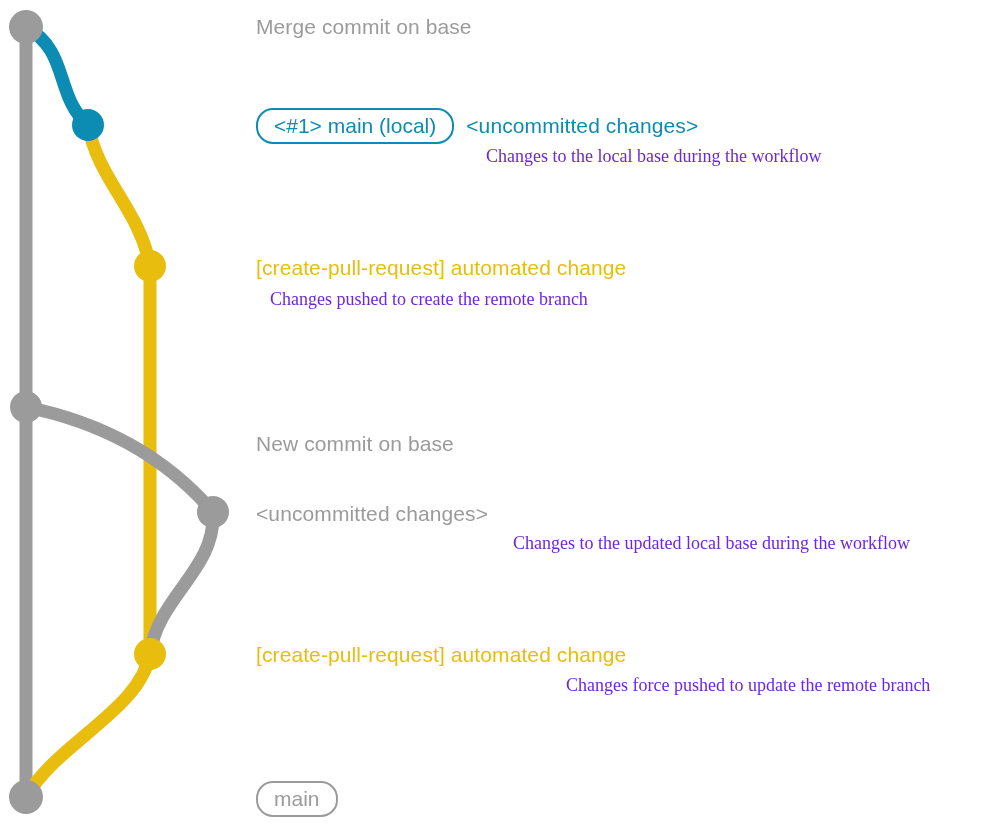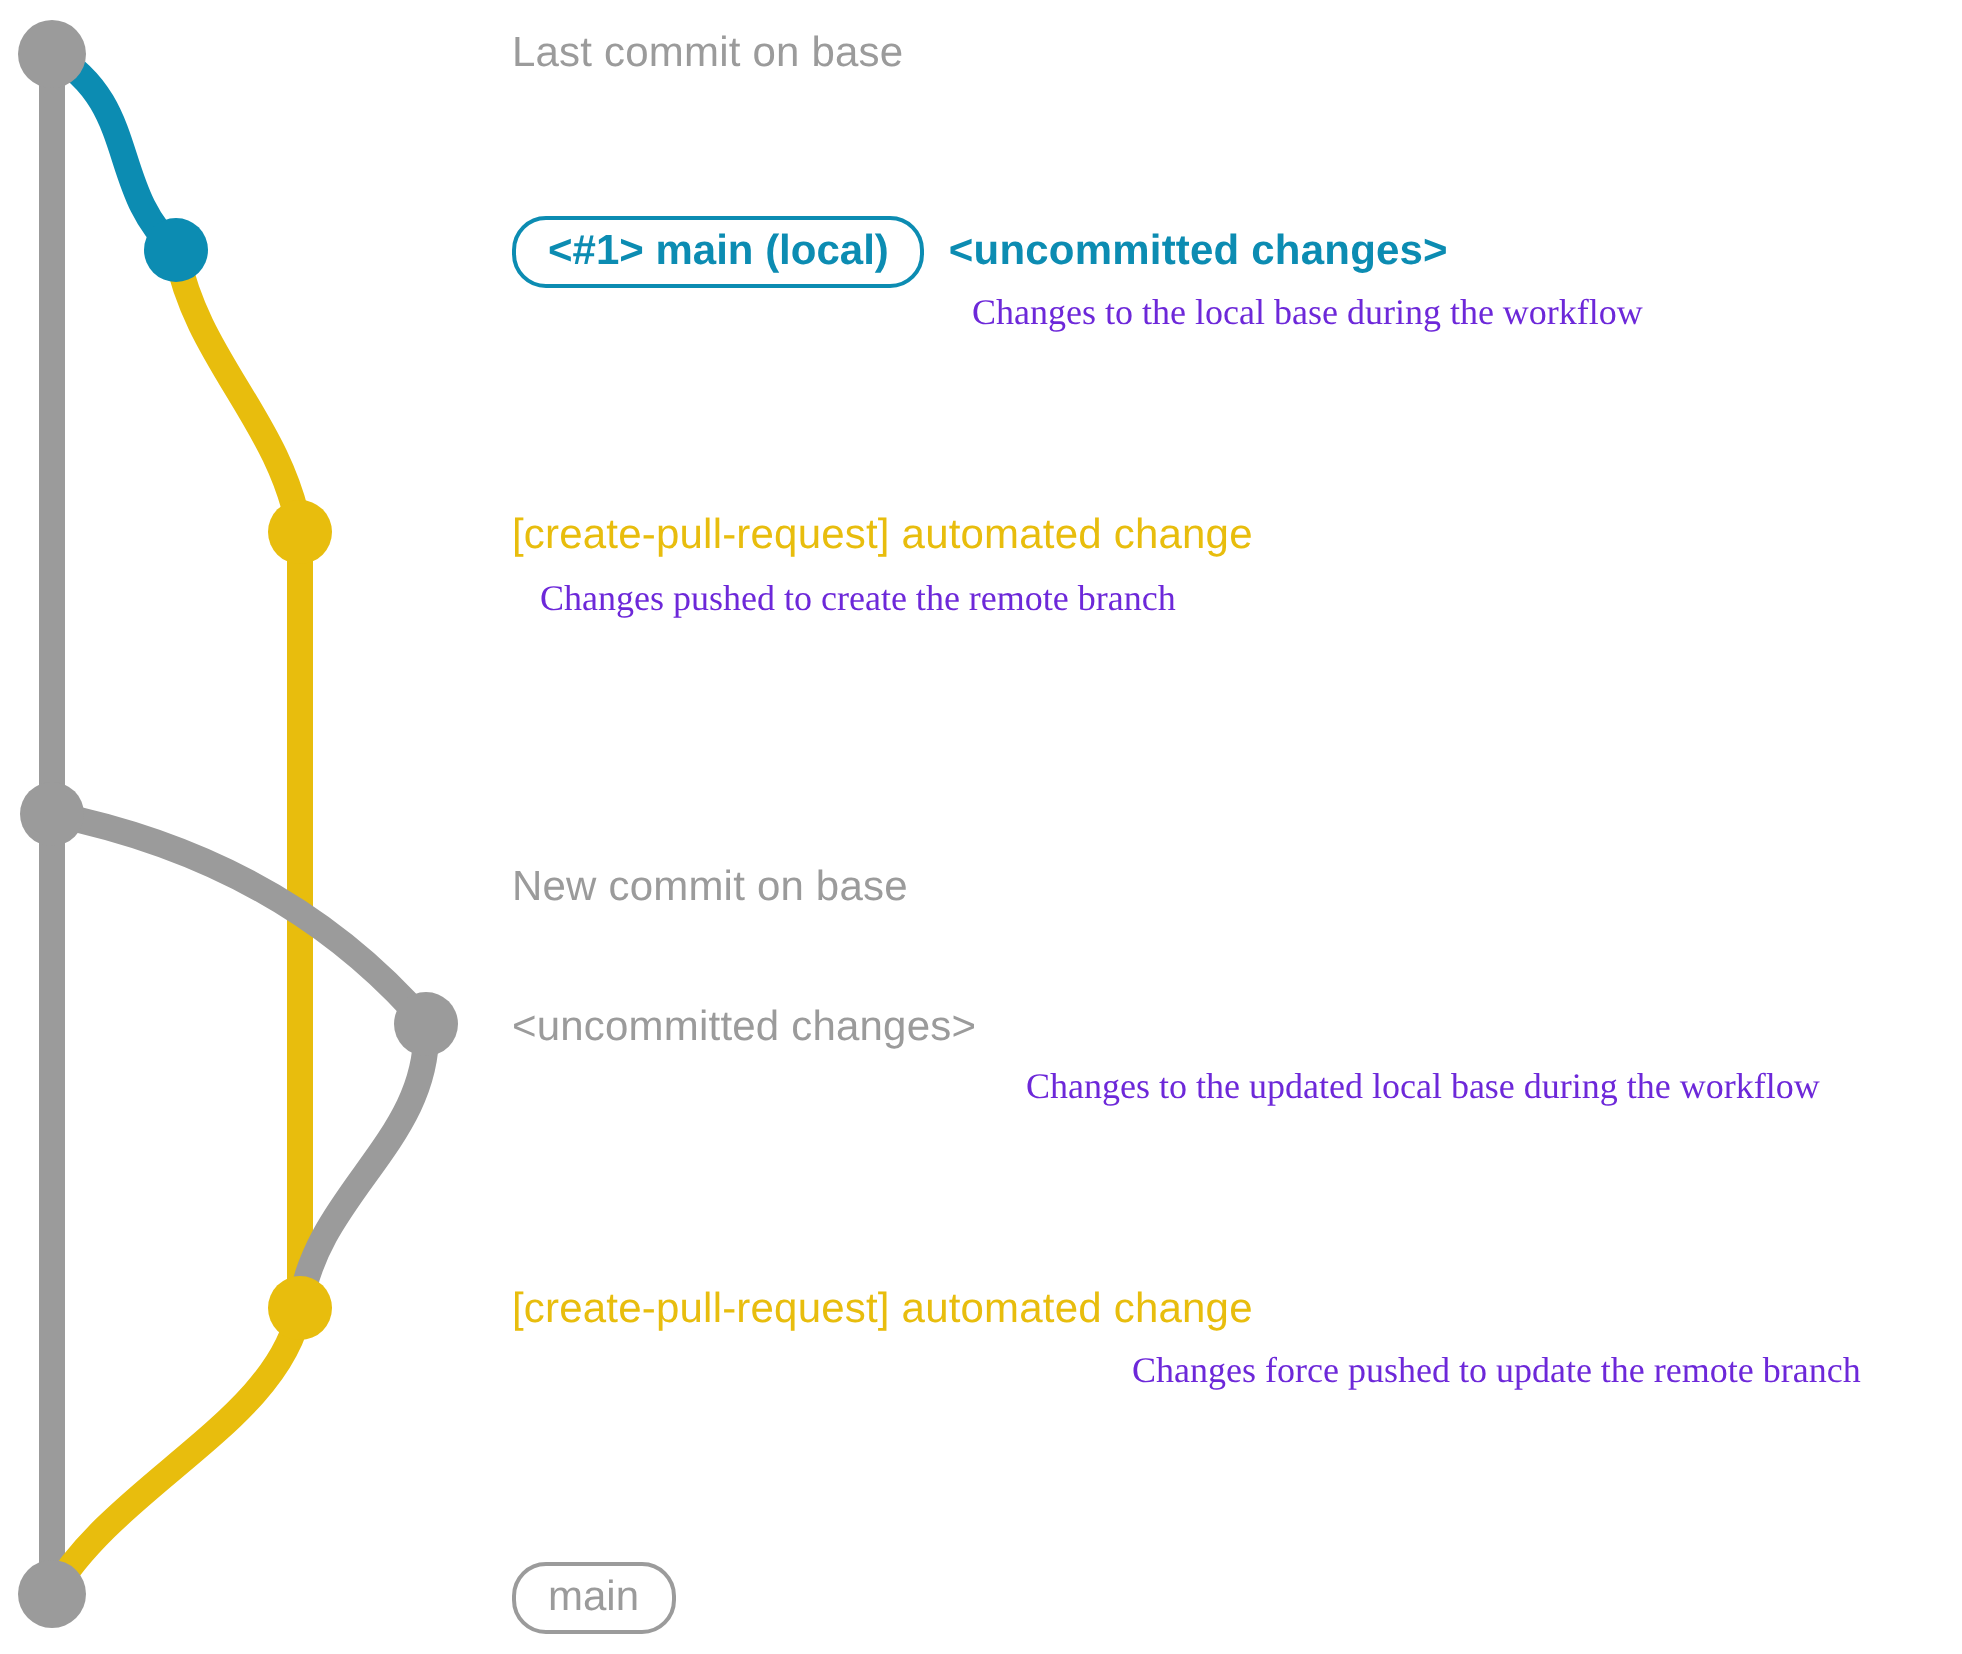--- a/index.html
+++ b/index.html
@@ -55,21 +55,21 @@
 
   .desc {
     position: absolute;
     font-family: "Liberation Serif", serif;
     font-size: 18px;
     color: #6d28d9;
     white-space: nowrap;
   }
 
   .c-gray  { color: #9b9b9b; }
-  .c-teal  { color: #0c8cb2; font-weight: bold; }
+  .c-teal  { color: #0c8cb2; }
   .c-yellow{ color: #e8bd0d; }
 </style>
 </head>
 <body>
 
 <svg id="graph-canvas" viewBox="0 0 981 827" xmlns="http://www.w3.org/2000/svg">
 
   <g fill="none" stroke-linecap="round" stroke-width="13">
 
     <path stroke="#9b9b9b" d="M 26 27 L 26 407"></path>
@@ -93,21 +93,21 @@
     <circle cx="88" cy="125" r="16" fill="#0c8cb2"></circle>
     <circle cx="150" cy="266" r="16" fill="#e8bd0d"></circle>
     <circle cx="26" cy="407" r="16" fill="#9b9b9b"></circle>
     <circle cx="213" cy="512" r="16" fill="#9b9b9b"></circle>
     <circle cx="150" cy="654" r="16" fill="#e8bd0d"></circle>
     <circle cx="26" cy="797" r="17" fill="#9b9b9b"></circle>
   </g>
 </svg>
 
 <div class="row" style="left:256px; top:12px; height:30px;">
-  <span class="commit-title c-gray">Last commit on base</span>
+  <span class="commit-title c-gray">Merge commit on base</span>
 </div>
 
 <div class="row" style="left:256px; top:108px; height:36px;">
   <span class="badge c-teal">&lt;#1&gt; main (local)</span>
   <span class="commit-title c-teal">&lt;uncommitted changes&gt;</span>
 </div>
 <div class="desc" style="left:486px; top:146px;">Changes to the local base during the workflow</div>
 
 <div class="row" style="left:256px; top:253px; height:30px;">
   <span class="commit-title c-yellow">[create-pull-request] automated change</span>

